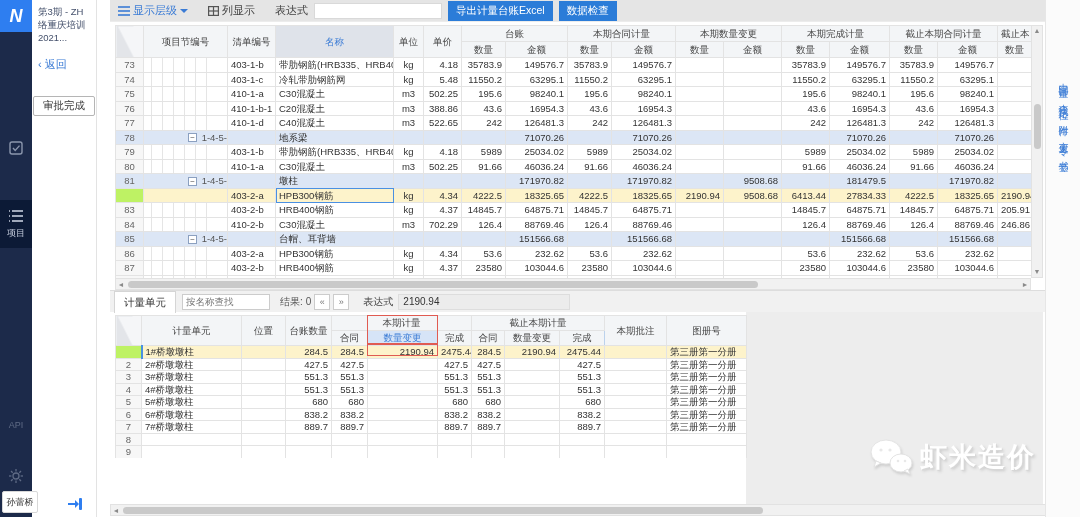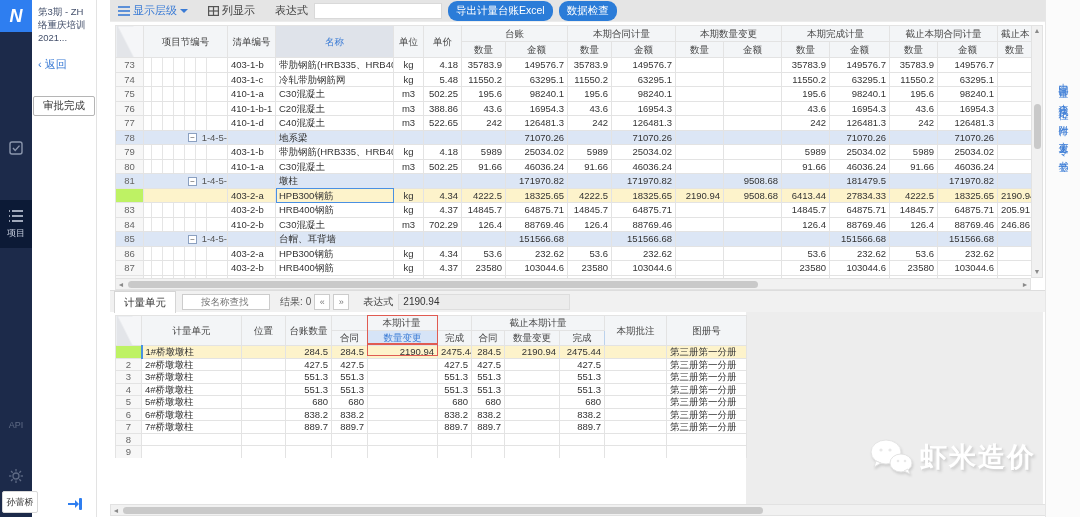--- a/index.html
+++ b/index.html
@@ -31,21 +31,21 @@
   #rightpanel{position:absolute;left:1045px;top:0;width:35px;height:517px;background:#fbfbfb;border-left:1px solid #e6e6e6;z-index:20;padding-top:75px;}
   .vtext{writing-mode:vertical-rl;text-orientation:upright;letter-spacing:2px;color:#3a7bd5;font-size:10px;margin:0 auto 13px;display:block;text-align:center;cursor:pointer;}
 
   
   #toolbar{position:absolute;left:110px;top:0;width:935px;height:22px;background:#e5e5e5;border-bottom:1px solid #ececec;display:flex;align-items:center;gap:6px;padding-left:8px;}
   .tool-link{display:flex;align-items:center;gap:3px;color:#3a7bd5;cursor:pointer;}
   .tool-link.dark{color:#444;}
   .caret{width:0;height:0;border-left:4px solid transparent;border-right:4px solid transparent;border-top:4px solid #3a7bd5;display:inline-block;}
   .sep{width:8px;}
   #expr-top{width:128px;height:16px;border:1px solid #d9d9d9;background:#fff;font-size:10px;padding:0 3px;}
-  .btnblue{background:#2b7cd8;color:#fff;border:none;border-radius:9px;font-size:10.5px;padding:3px 8px;cursor:pointer;}
+  .btnblue{background:#2b7cd8;color:#fff;border:none;border-radius:0;font-size:10.5px;padding:3px 8px;cursor:pointer;}
 
   
   table{border-collapse:collapse;table-layout:fixed;background:#fff;}
   th,td{border:1px solid #e3e3e3;padding:0 3px;overflow:hidden;white-space:nowrap;font-weight:normal;}
   thead th{background:#f3f5f7;color:#444;text-align:center;}
   td.num{text-align:right;color:#333;}
   td.rn{background:#f7f7f7;color:#666;text-align:center;}
   .gb{border-left:1px solid #bcd2ec;}
 
   
@@ -72,21 +72,21 @@
   #hscroll-main{left:115px;top:278px;width:916px;height:12px;}
   #hscroll-main .thumb{left:12px;top:2px;width:630px;height:7px;}
   #vscroll-main{left:1031px;top:25px;width:12px;height:253px;}
   #vscroll-main .thumb{top:78px;left:2px;width:7px;height:45px;}
   #hscroll-bottom{left:110px;top:504px;width:970px;height:12px;}
   #hscroll-bottom .thumb{left:12px;top:2px;width:640px;height:7px;}
 
   
   #tabstrip{position:absolute;left:110px;top:290px;width:935px;height:22px;background:#f1f1f1;border-top:1px solid #ddd;display:flex;align-items:center;z-index:5;}
   #tab-unit{background:#fff;border:1px solid #d5d5d5;border-bottom:none;height:22px;line-height:21px;padding:0 9px;font-size:10.5px;color:#333;margin-left:4px;cursor:pointer;}
-  #search-input{width:88px;height:16px;border:1px solid #ccc;font-size:9.5px;padding:0 18px;margin-left:6px;}
+  #search-input{width:88px;height:16px;border:1px solid #ccc;font-size:9.5px;padding:0 3px;margin-left:6px;}
   #result-wrap{margin-left:10px;font-size:10px;color:#555;display:flex;align-items:center;gap:3px;}
   .pager{width:16px;height:16px;border:1px solid #ccc;background:#fff;font-size:9px;color:#777;line-height:14px;text-align:center;cursor:pointer;}
   #expr-wrap{margin-left:14px;display:flex;align-items:center;gap:5px;font-size:10px;color:#444;}
   #expr-value{width:172px;height:16px;background:#ececec;border:1px solid #ddd;font-size:10px;padding:0 4px;color:#333;}
 
   #bottom-table-wrap{position:absolute;left:115px;top:315px;width:640px;height:143px;overflow:hidden;z-index:5;}
   #bottom-table{font-size:9.5px;width:631px;}
   #bottom-table th{height:14px;line-height:14px;font-size:9.5px;}
   #bottom-table td{height:11.5px;line-height:11.5px;}
   #bottom-table th.corner{background:linear-gradient(63deg,#e3e5e9 40%,#f5f6f8 41%);}

